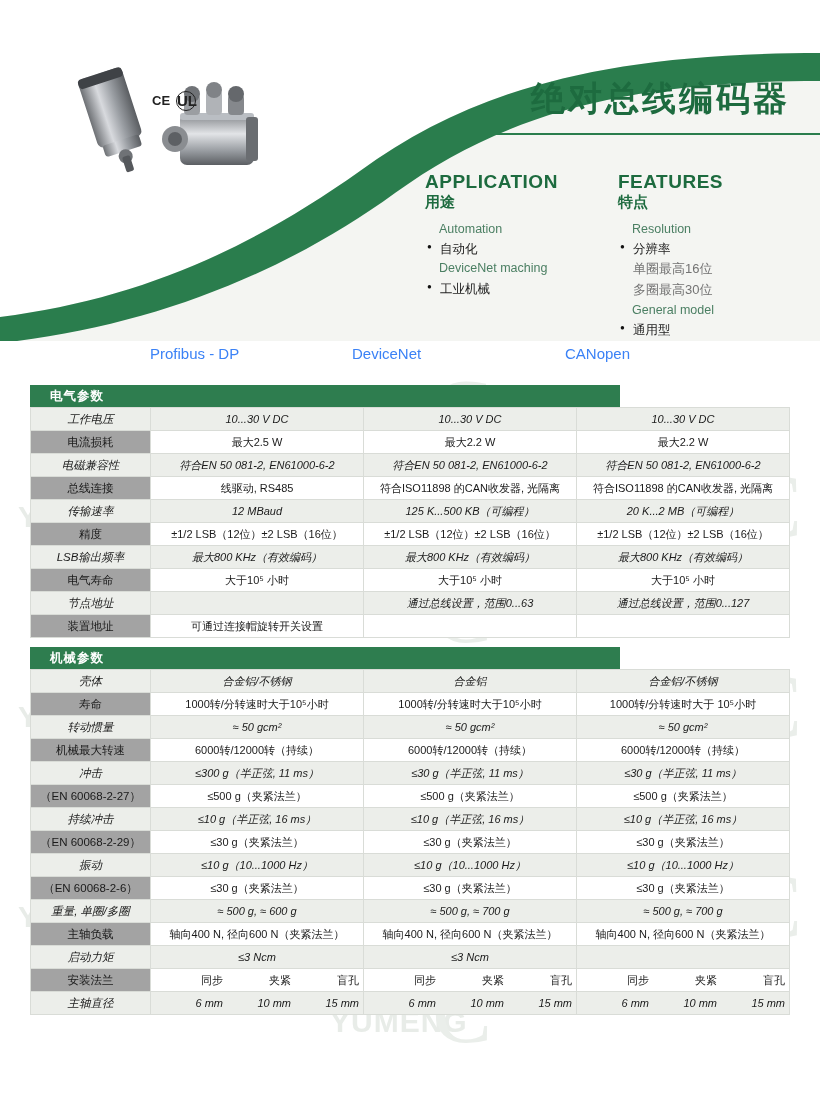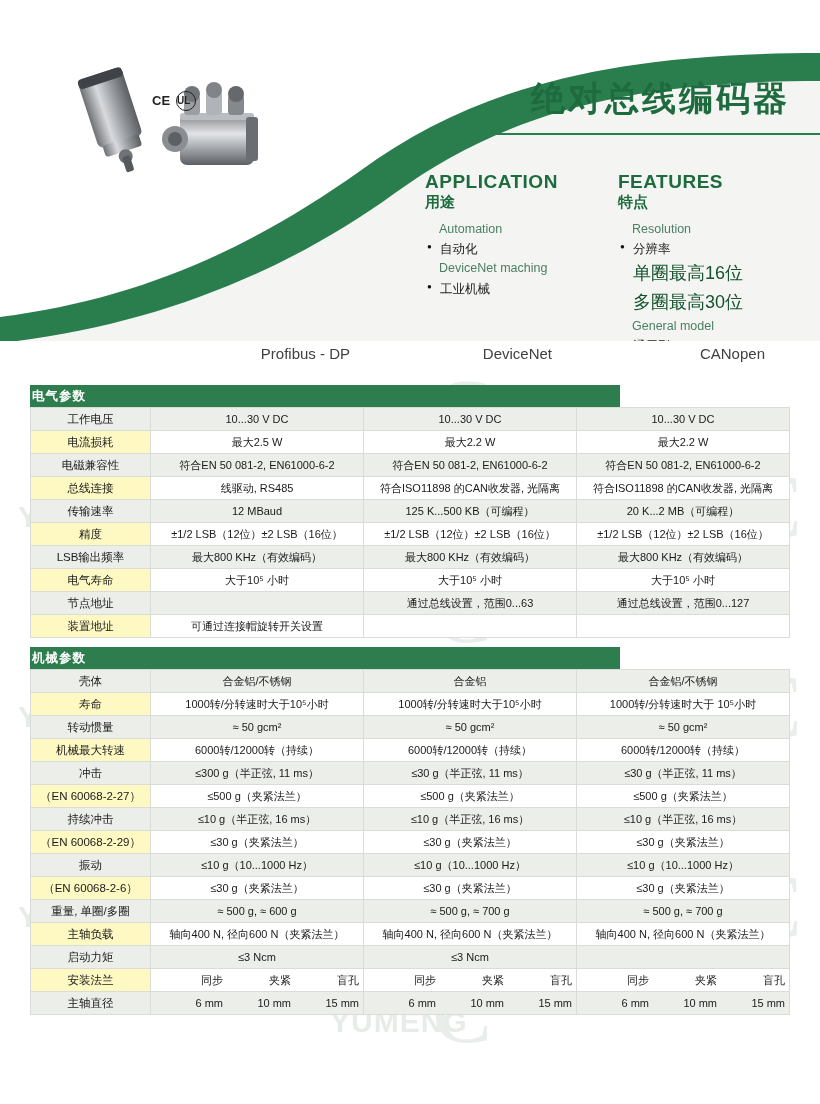--- a/index.html
+++ b/index.html
@@ -126,49 +126,49 @@
   .info-li::before {
     content: "●";
     position: absolute;
     left: 0;
     top: 0;
     font-size: 8px;
     line-height: 1.9;
     color: #111;
   }
   .info-sub {
-    font-size: 18px;
-    color: #14532d;
+    font-size: 13px;
+    color: #737373;
     margin-left: 15px;
     line-height: 1.6;
   }
 
   
   .colhead {
     position: relative;
     height: 40px;
     margin-top: 4px;
   }
   .colhead span {
     position: absolute;
     top: 0;
     font-size: 15px;
-    color: #404040;
-    text-align: right;
+    color: #3b82f6;
+    text-align: left;
     font-family: "Liberation Sans", sans-serif;
   }
 
   
   .sec-band {
     background: #2e7d4f;
     height: 22px;
     margin: 0 30px 0 30px;
     display: flex;
     align-items: center;
-    padding-left: 2px;
+    padding-left: 20px;
     color: #fff;
     font-size: 12.5px;
     font-weight: bold;
     letter-spacing: 1px;
   }
   table.spec {
     width: 760px;
     margin: 0 30px;
     border-collapse: collapse;
     table-layout: fixed;
@@ -177,28 +177,28 @@
   }
   table.spec td {
     border: 1px solid #d9dcd7;
     padding: 3px 4px;
     height: 23px;
     vertical-align: middle;
   }
   td.lbl {
     width: 120px;
     text-align: center;
-    background: #fef9c3;
+    background: #a3a3a3;
     font-size: 11.5px;
   }
   td.val {
     text-align: center;
     background: #ffffff;
   }
-  tr.alt td { background: #eceeea; }
+  tr.alt td { background: #eceeea; font-style: italic; }
   tr.alt td.lbl { background: #eceeea; }
   .three { display: flex; }
   .three > div {
     flex: 1;
     text-align: right;
   }
   .gap { height: 9px; }
 </style>
 </head>
 <body>
@@ -287,21 +287,21 @@
           <rect x="146" y="30" width="16" height="24" rx="4" fill="#b0b3b7"></rect>
           <rect x="168" y="34" width="16" height="20" rx="4" fill="#85888c"></rect>
           <circle cx="132" cy="33" r="8" fill="#707377"></circle>
           <circle cx="154" cy="29" r="8" fill="#808387"></circle>
           <circle cx="176" cy="33" r="8" fill="#65686c"></circle>
         </g>
       </svg>
     </div>
 
     <div class="cert" style="left:152px; top:62px;">CE</div>
-    <div class="cert" style="left:176px; top:60px; width:20px; height:20px; border:1.6px solid #222; border-radius:50%; line-height:17px; font-size:10px;">UL</div>
+    <div class="cert" style="left:176px; top:60px; width:20px; height:20px; border:1.6px solid #222; border-radius:50%; line-height:17px; font-size:15px;">UL</div>
 
     <div class="title-cn">绝对总线编码器</div>
 
     <div class="info">
 
       <div class="info-col">
         <div class="info-h">APPLICATION</div>
         <div class="info-h-cn">用途</div>
         <div class="info-en">Automation</div>
         <div class="info-li">自动化</div>

